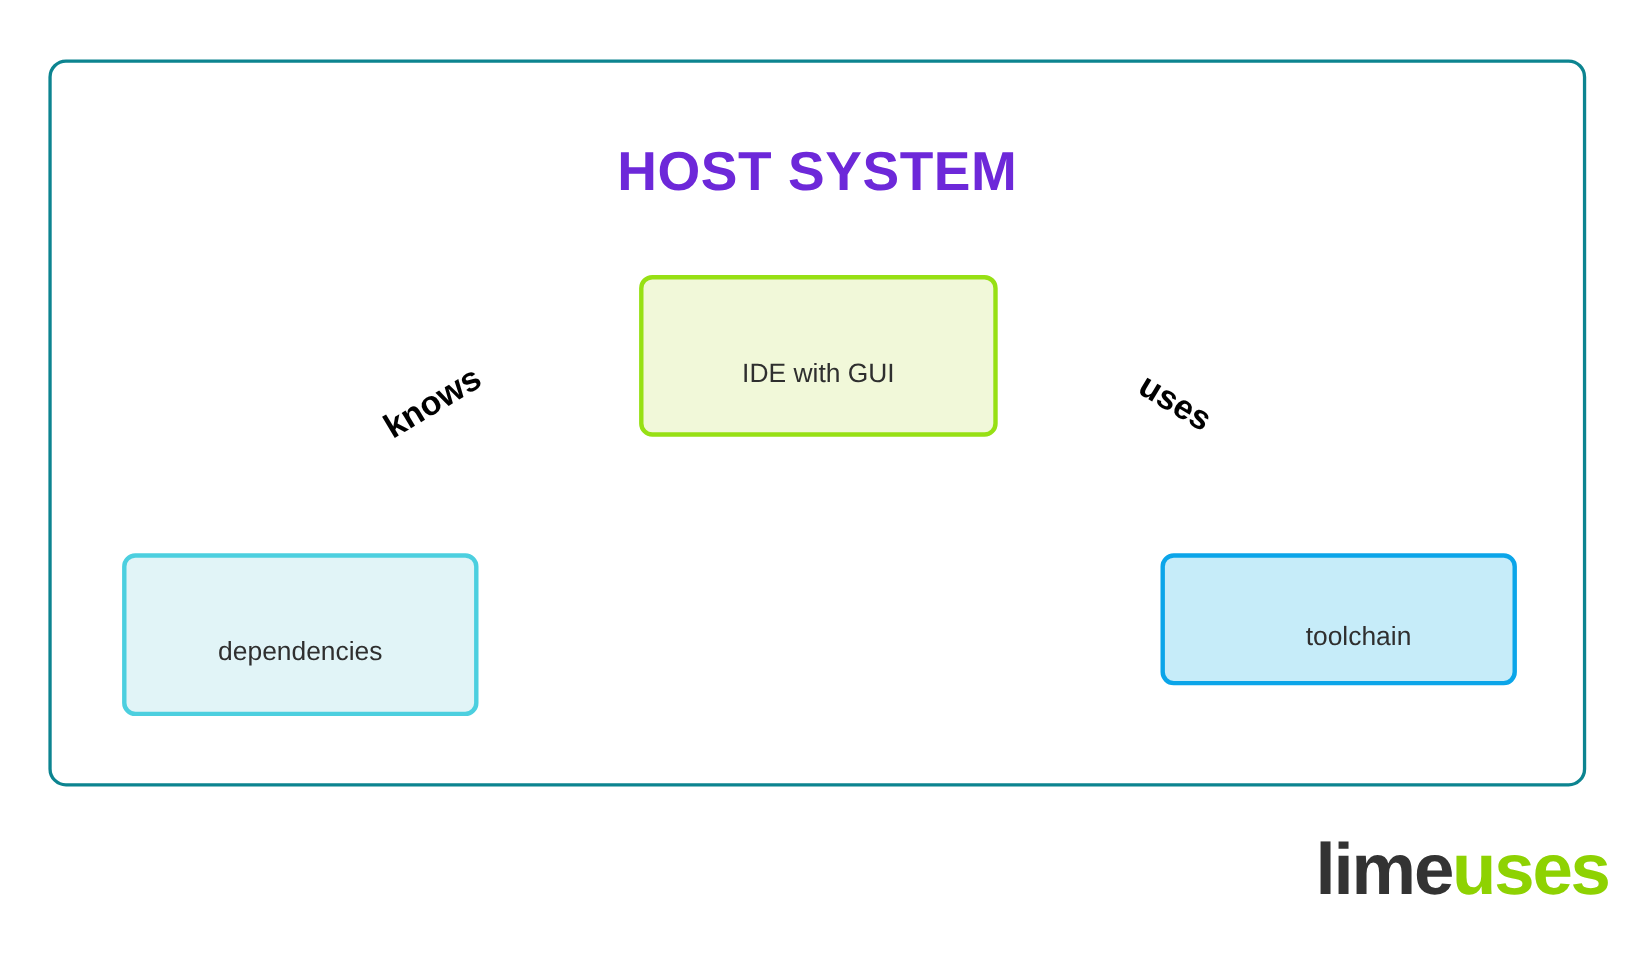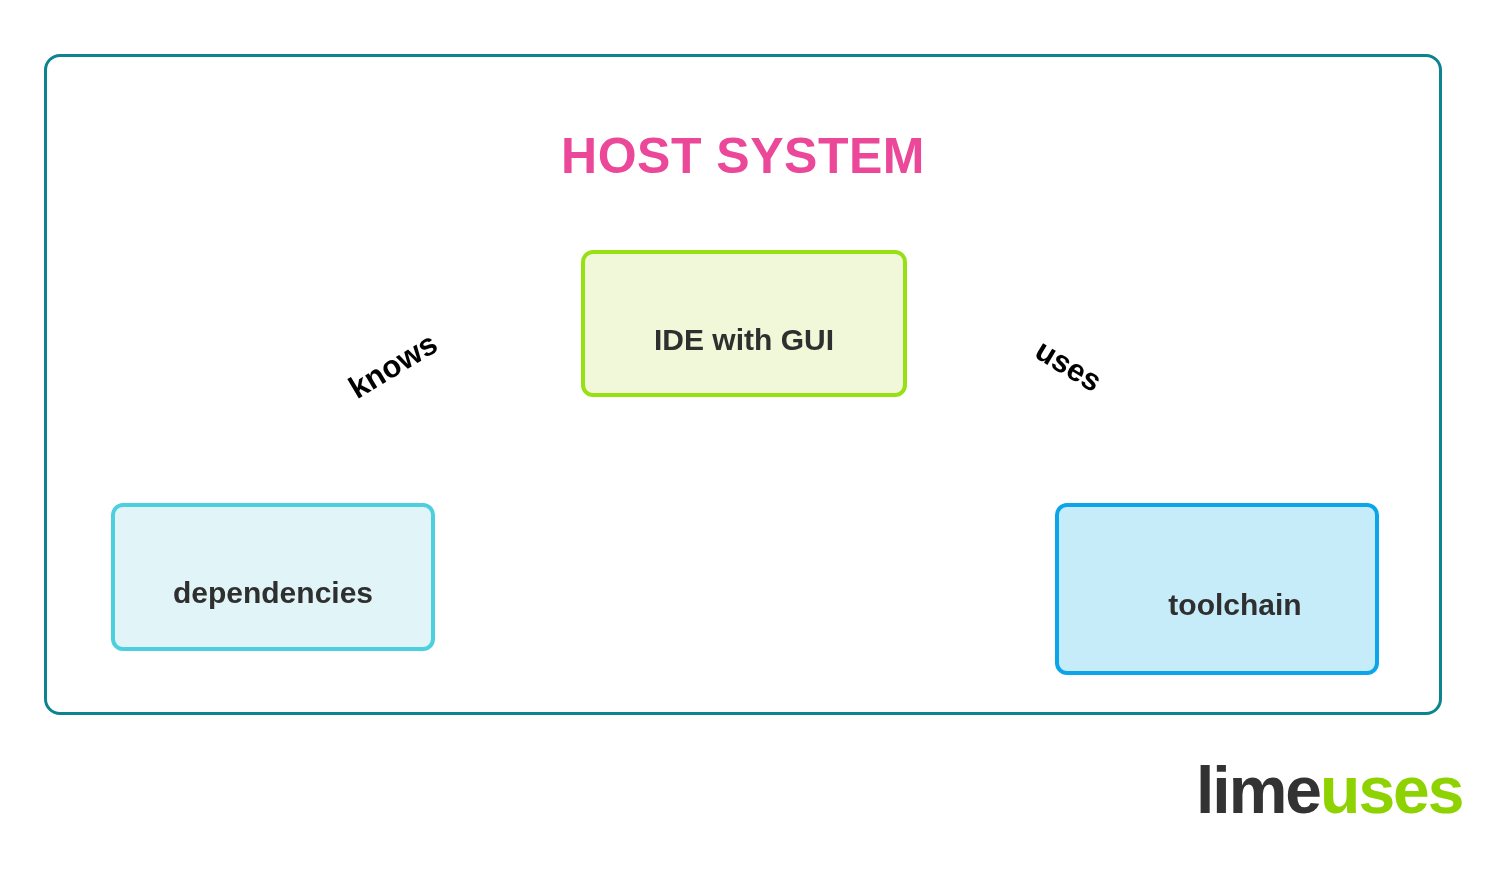--- a/index.html
+++ b/index.html
@@ -37,37 +37,37 @@
   }
 
   .frame-title {
     position: absolute;
     left: 0;
     top: 74px;
     width: 100%;
     text-align: center;
     font-size: 50px;
     font-weight: bold;
-    color: #ec4899;
+    color: #6d28d9;
     letter-spacing: 0.5px;
     line-height: 1;
   }
 
   
   .node {
     position: absolute;
     box-sizing: border-box;
     display: flex;
     align-items: center;
     justify-content: center;
     border-radius: 12px;
   }
   .node-label {
-    font-size: 30px;
-    font-weight: bold;
+    font-size: 24px;
+    font-weight: normal;
     color: #2f2f2f;
     white-space: nowrap;
     margin-top: 32px;
   }
 
   .node-ide {
     left: 581px;
     top: 250px;
     width: 326px;
     height: 147px;
@@ -81,21 +81,21 @@
     width: 324px;
     height: 148px;
     border: 4px solid #4ccfdf;
     background: #e1f4f7;
   }
 
   .node-toolchain {
     left: 1055px;
     top: 503px;
     width: 324px;
-    height: 172px;
+    height: 120px;
     border: 4px solid #0ba5e9;
     background: #c6ecf9;
     padding-left: 36px;
   }
 
   
   .edge-label {
     position: absolute;
     font-size: 31px;
     font-weight: bold;

